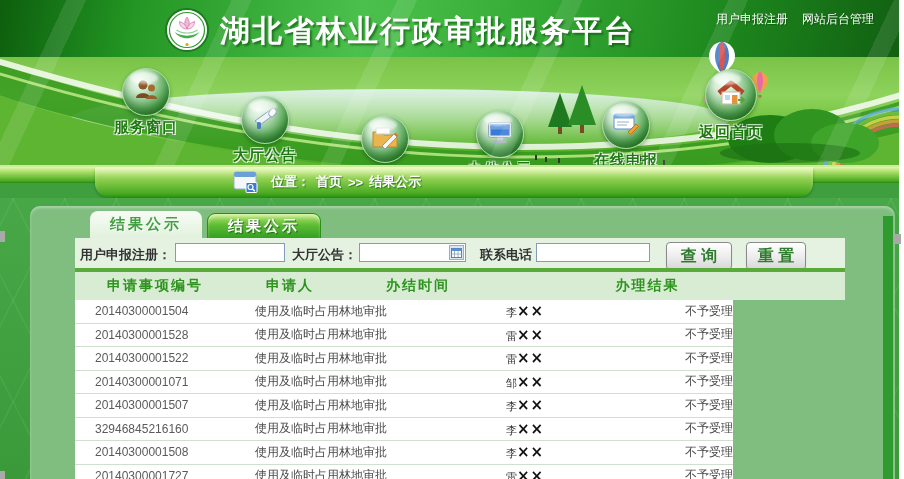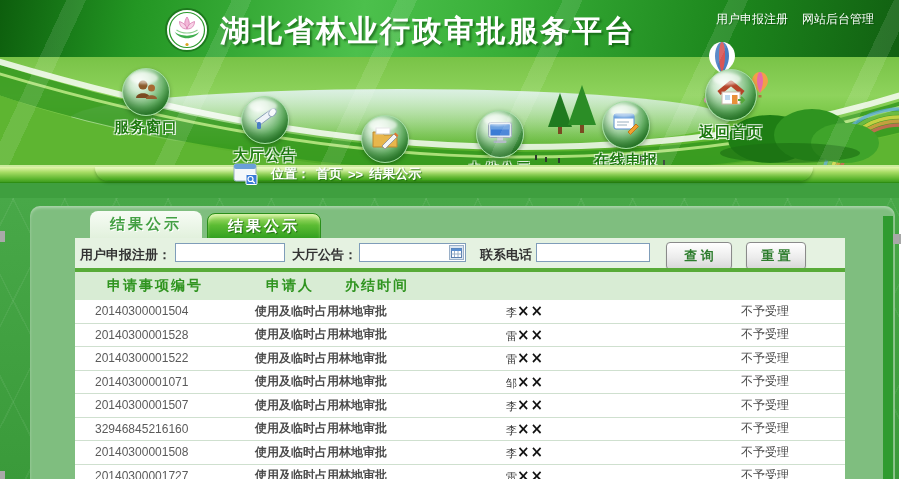--- a/index.html
+++ b/index.html
@@ -30,21 +30,21 @@
     background:rgba(255,255,255,.55);filter:blur(1px);}
   .navlabel{margin-top:2px;font-size:15px;font-weight:bold;color:#1e7a10;letter-spacing:1px;
     text-shadow:1px 1px 0 rgba(255,255,255,.95),-1px -1px 0 rgba(255,255,255,.6),
                 1px -1px 0 rgba(255,255,255,.6),-1px 1px 0 rgba(255,255,255,.6);}
   .balloons{position:absolute;left:700px;top:-19px;width:90px;height:80px;pointer-events:none;}
 
   
   .sepline{position:absolute;left:0;top:165px;width:100%;height:2px;background:#cdeb9e;}
   .crumbbar{position:absolute;left:0;top:167px;width:100%;height:15px;
     background:linear-gradient(180deg,#e4f6ac,#a6dc64 35%,#5cb52e 80%,#3f9e1f);border-bottom:1px solid #2e8f12;}
-  .crumbtab{position:absolute;left:95px;top:167px;width:718px;height:14px;border-radius:0 0 14px 14px;
+  .crumbtab{position:absolute;left:95px;top:167px;width:718px;height:30px;border-radius:0 0 14px 14px;
     background:linear-gradient(180deg,#d9f0a0,#8ed04f 40%,#46a81f 90%,#2e8f12);
     box-shadow:inset 0 8px 8px -5px #f2ffcf, 0 2px 3px rgba(0,60,0,.3);display:flex;align-items:center;}
   .crumbicon{margin-left:138px;width:26px;height:24px;flex:0 0 auto;}
   .crumbtext{margin-left:12px;font-size:13px;font-weight:bold;color:#fff;
     text-shadow:1px 1px 1px rgba(0,80,0,.6);display:flex;gap:6px;align-items:center;}
   .crumbtext a{color:#fff;text-decoration:none;cursor:pointer;}
 
   
   .main{position:absolute;left:0;top:198px;width:100%;height:281px;
     background:
@@ -70,37 +70,37 @@
   .flabel{position:absolute;top:8px;font-size:13px;font-weight:bold;color:#333;white-space:nowrap;}
   .finput{position:absolute;top:5px;height:19px;border:1px solid #7f9db9;background:#fff;
     box-sizing:border-box;font-size:12px;padding:0 3px;}
   .dateinput{position:absolute;left:284px;top:5px;width:107px;height:19px;}
   .dateinput input{position:absolute;left:0;top:0;width:100%;height:100%;border:1px solid #7f9db9;
     background:#fff;box-sizing:border-box;font-size:12px;padding:0 18px 0 3px;}
   .calbtn{position:absolute;right:2px;top:2px;width:15px;height:15px;border:1px solid #9ab0c8;
     background:#dce6f1;padding:0;cursor:pointer;display:flex;align-items:center;justify-content:center;}
   .btn{position:absolute;top:4px;height:28px;border:1px solid #8a8a8a;border-radius:4px;
     background:linear-gradient(180deg,#ffffff,#ececec 55%,#d7d7d7);color:#2e7d2e;font-weight:bold;
-    font-size:13px;cursor:pointer;box-shadow:0 1px 1px rgba(0,0,0,.2);font-family:inherit;}
+    font-size:16px;cursor:pointer;box-shadow:0 1px 1px rgba(0,0,0,.2);font-family:inherit;}
 
   
   .divider{position:absolute;left:0;top:57px;width:770px;height:4px;background:#58ab38;}
   .thead{position:absolute;left:0;top:61px;width:770px;height:28px;background:#d8ecd4;display:flex;
     align-items:center;font-size:14px;font-weight:bold;color:#2f941f;letter-spacing:2px;}
-  .tbody{position:absolute;left:0;top:89px;width:770px;height:179px;background:#c4b5fd;overflow:hidden;}
+  .tbody{position:absolute;left:0;top:89px;width:658px;height:179px;background:#c4b5fd;overflow:hidden;}
   .trow{display:flex;align-items:center;height:23.5px;border-bottom:1px solid #cfe0cf;
     box-sizing:border-box;background:#fff;font-size:12px;color:#555;}
   .hc,.td{box-sizing:border-box;}
   .hc0,.c0{width:160px;}  .hc1,.c1{width:235px;}
   .hc2,.c2{width:110px;text-align:center;}
-  .hc3,.c3{width:105px;text-align:left;}
+  .hc3,.c3{width:105px;text-align:right;}
   .hc4,.c4{flex:1;text-align:center;}
   .hc0,.hc1{text-align:center;}
   .c0{padding-left:20px;color:#5a5a5a;}
-  .c1{padding-left:20px;color:#4a4a4a;font-weight:bold;}
+  .c1{padding-left:20px;color:#4a4a4a;}
   .surname{font-size:11px;color:#333;}
   .masked{font-size:15px;font-weight:bold;color:#111;letter-spacing:1px;font-family:"DejaVu Sans",sans-serif;}
   .c4{color:#4a4a4a;}
 
   
   .right-edge{position:absolute;right:0;top:0;width:5px;height:100%;background:#fff;}
   .artifact{position:absolute;background:#a9a9a9;}
   .art-left{left:0;top:231px;width:5px;height:11px;}
   .art-right{right:3px;top:234px;width:8px;height:10px;}
   .art-bl{left:0;top:471px;width:5px;height:8px;}
@@ -320,20 +320,21 @@
       <button class="btn" style="left:591px;width:66px;">查 询</button>
       <button class="btn" style="left:671px;width:60px;">重 置</button>
     </div>
 
     <div class="divider"></div>
 
     <div class="thead">
       <div class="hc hc0">申请事项编号</div>
       <div class="hc hc2">申请人</div>
       <div class="hc hc3">办结时间</div>
+      <div class="hc hc4">办理结果</div>
     </div>
 
     <div class="tbody">
   <div class="trow">
     <div class="td c0">20140300001504</div>
     <div class="td c1">使用及临时占用林地审批</div>
     <div class="td c2"><span class="surname">李</span><span class="masked">××</span></div>
     <div class="td c3"></div>
     <div class="td c4">不予受理</div>
   </div>

